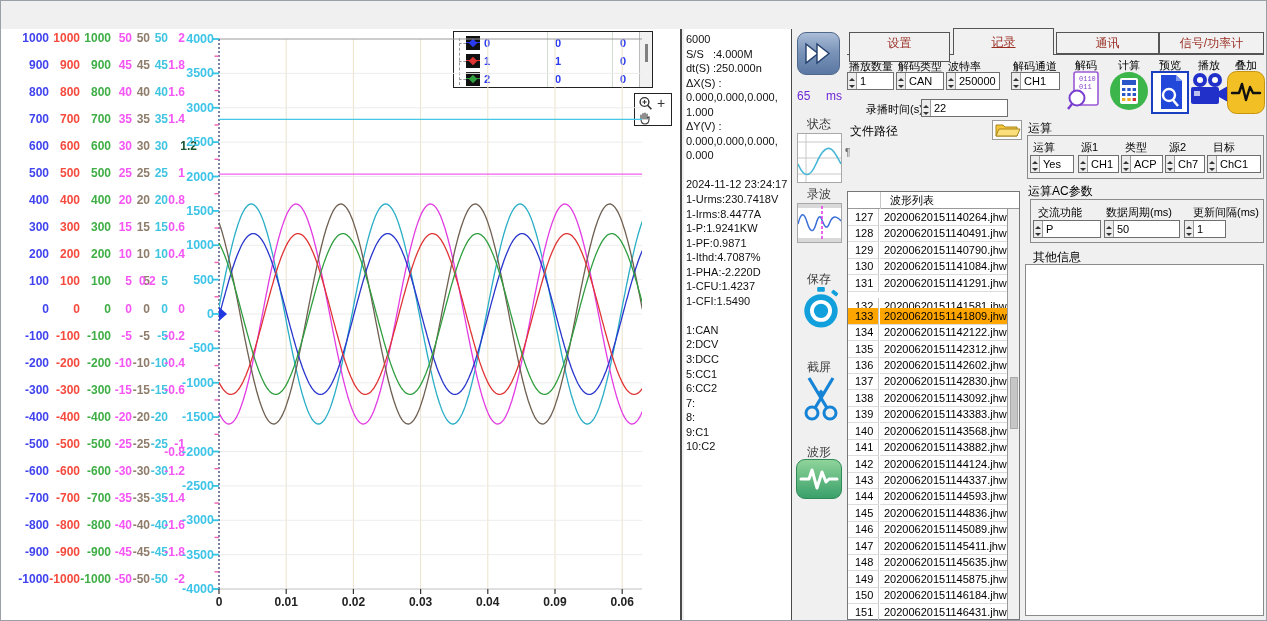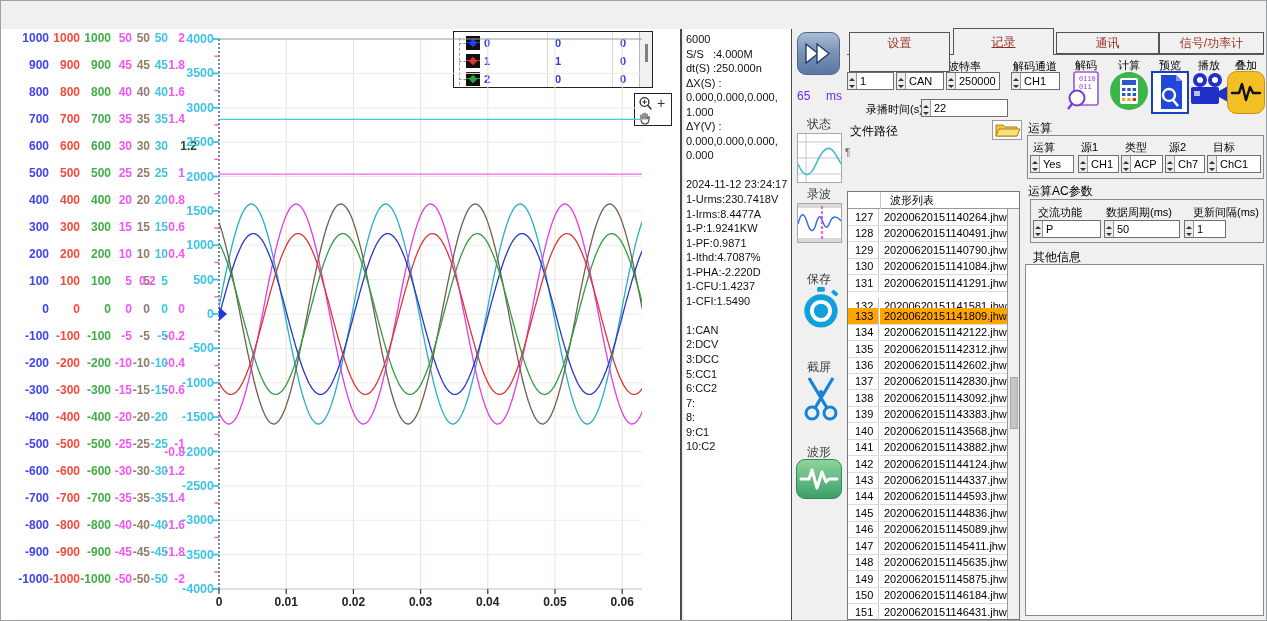--- a/index.html
+++ b/index.html
@@ -502,21 +502,21 @@
     <div class="abs mainax" style="left: 161px; top: 443.5px; width: 52px; color: rgb(62, 196, 232);">-2000</div>
     <div class="abs mainax" style="left: 161px; top: 477.875px; width: 52px; color: rgb(62, 196, 232);">-2500</div>
     <div class="abs mainax" style="left: 161px; top: 512.25px; width: 52px; color: rgb(62, 196, 232);">-3000</div>
     <div class="abs mainax" style="left: 161px; top: 546.625px; width: 52px; color: rgb(62, 196, 232);">-3500</div>
     <div class="abs mainax" style="left: 161px; top: 581px; width: 52px; color: rgb(62, 196, 232);">-4000</div>
     <div class="abs xlbl" style="left: 188px; top: 594px; width: 60px;">0</div>
     <div class="abs xlbl" style="left: 255.2px; top: 594px; width: 60px;">0.01</div>
     <div class="abs xlbl" style="left: 322.4px; top: 594px; width: 60px;">0.02</div>
     <div class="abs xlbl" style="left: 389.6px; top: 594px; width: 60px;">0.03</div>
     <div class="abs xlbl" style="left: 456.8px; top: 594px; width: 60px;">0.04</div>
-    <div class="abs xlbl" style="left: 524px; top: 594px; width: 60px;">0.05</div>
+    <div class="abs xlbl" style="left: 524px; top: 594px; width: 60px;">0.09</div>
     <div class="abs xlbl" style="left: 591.2px; top: 594px; width: 60px;">0.06</div>
     <svg width="431" height="562" viewBox="0 0 431 562" style="position: absolute; left: 210px; top: 35px;">
       <line x1="75.2" y1="3" x2="75.2" y2="553" stroke="#ede3cc" stroke-width="1"></line>
       <line x1="142.4" y1="3" x2="142.4" y2="553" stroke="#ede3cc" stroke-width="1"></line>
       <line x1="209.60000000000002" y1="3" x2="209.60000000000002" y2="553" stroke="#ede3cc" stroke-width="1"></line>
       <line x1="276.8" y1="3" x2="276.8" y2="553" stroke="#ede3cc" stroke-width="1"></line>
       <line x1="344" y1="3" x2="344" y2="553" stroke="#ede3cc" stroke-width="1"></line>
       <line x1="411.20000000000005" y1="3" x2="411.20000000000005" y2="553" stroke="#ede3cc" stroke-width="1"></line>
       <line x1="8" y1="518.625" x2="431" y2="518.625" stroke="#ececec" stroke-width="1"></line>
       <line x1="8" y1="484.25" x2="431" y2="484.25" stroke="#ececec" stroke-width="1"></line>
@@ -586,21 +586,21 @@
         <path d="M8.0,376.5L9.3,379.4L10.7,381.9L12.0,383.9L13.4,385.6L14.7,386.8L16.1,387.6L17.4,388.0L18.8,387.9L20.1,387.4L21.4,386.5L22.8,385.1L24.1,383.3L25.5,381.1L26.8,378.5L28.2,375.5L29.5,372.1L30.8,368.3L32.2,364.2L33.5,359.8L34.9,355.0L36.2,349.9L37.6,344.5L38.9,338.9L40.3,333.0L41.6,326.9L42.9,320.6L44.3,314.2L45.6,307.6L47.0,300.9L48.3,294.1L49.7,287.2L51.0,280.3L52.4,273.4L53.7,266.5L55.0,259.7L56.4,252.9L57.7,246.2L59.1,239.7L60.4,233.3L61.8,227.0L63.1,221.0L64.4,215.2L65.8,209.7L67.1,204.4L68.5,199.4L69.8,194.7L71.2,190.4L72.5,186.4L73.9,182.7L75.2,179.5L76.5,176.6L77.9,174.1L79.2,172.1L80.6,170.4L81.9,169.2L83.3,168.4L84.6,168.0L86.0,168.1L87.3,168.6L88.6,169.5L90.0,170.9L91.3,172.7L92.7,174.9L94.0,177.5L95.4,180.5L96.7,183.9L98.0,187.7L99.4,191.8L100.7,196.2L102.1,201.0L103.4,206.1L104.8,211.5L106.1,217.1L107.5,223.0L108.8,229.1L110.1,235.4L111.5,241.8L112.8,248.4L114.2,255.1L115.5,261.9L116.9,268.8L118.2,275.7L119.6,282.6L120.9,289.5L122.2,296.3L123.6,303.1L124.9,309.8L126.3,316.3L127.6,322.7L129.0,329.0L130.3,335.0L131.6,340.8L133.0,346.3L134.3,351.6L135.7,356.6L137.0,361.3L138.4,365.6L139.7,369.6L141.1,373.3L142.4,376.5L143.7,379.4L145.1,381.9L146.4,383.9L147.8,385.6L149.1,386.8L150.5,387.6L151.8,388.0L153.2,387.9L154.5,387.4L155.8,386.5L157.2,385.1L158.5,383.3L159.9,381.1L161.2,378.5L162.6,375.5L163.9,372.1L165.2,368.3L166.6,364.2L167.9,359.8L169.3,355.0L170.6,349.9L172.0,344.5L173.3,338.9L174.7,333.0L176.0,326.9L177.3,320.6L178.7,314.2L180.0,307.6L181.4,300.9L182.7,294.1L184.1,287.2L185.4,280.3L186.8,273.4L188.1,266.5L189.4,259.7L190.8,252.9L192.1,246.2L193.5,239.7L194.8,233.3L196.2,227.0L197.5,221.0L198.8,215.2L200.2,209.7L201.5,204.4L202.9,199.4L204.2,194.7L205.6,190.4L206.9,186.4L208.3,182.7L209.6,179.5L210.9,176.6L212.3,174.1L213.6,172.1L215.0,170.4L216.3,169.2L217.7,168.4L219.0,168.0L220.4,168.1L221.7,168.6L223.0,169.5L224.4,170.9L225.7,172.7L227.1,174.9L228.4,177.5L229.8,180.5L231.1,183.9L232.4,187.7L233.8,191.8L235.1,196.2L236.5,201.0L237.8,206.1L239.2,211.5L240.5,217.1L241.9,223.0L243.2,229.1L244.5,235.4L245.9,241.8L247.2,248.4L248.6,255.1L249.9,261.9L251.3,268.8L252.6,275.7L254.0,282.6L255.3,289.5L256.6,296.3L258.0,303.1L259.3,309.8L260.7,316.3L262.0,322.7L263.4,329.0L264.7,335.0L266.0,340.8L267.4,346.3L268.7,351.6L270.1,356.6L271.4,361.3L272.8,365.6L274.1,369.6L275.5,373.3L276.8,376.5L278.1,379.4L279.5,381.9L280.8,383.9L282.2,385.6L283.5,386.8L284.9,387.6L286.2,388.0L287.6,387.9L288.9,387.4L290.2,386.5L291.6,385.1L292.9,383.3L294.3,381.1L295.6,378.5L297.0,375.5L298.3,372.1L299.6,368.3L301.0,364.2L302.3,359.8L303.7,355.0L305.0,349.9L306.4,344.5L307.7,338.9L309.1,333.0L310.4,326.9L311.7,320.6L313.1,314.2L314.4,307.6L315.8,300.9L317.1,294.1L318.5,287.2L319.8,280.3L321.2,273.4L322.5,266.5L323.8,259.7L325.2,252.9L326.5,246.2L327.9,239.7L329.2,233.3L330.6,227.0L331.9,221.0L333.2,215.2L334.6,209.7L335.9,204.4L337.3,199.4L338.6,194.7L340.0,190.4L341.3,186.4L342.7,182.7L344.0,179.5L345.3,176.6L346.7,174.1L348.0,172.1L349.4,170.4L350.7,169.2L352.1,168.4L353.4,168.0L354.8,168.1L356.1,168.6L357.4,169.5L358.8,170.9L360.1,172.7L361.5,174.9L362.8,177.5L364.2,180.5L365.5,183.9L366.8,187.7L368.2,191.8L369.5,196.2L370.9,201.0L372.2,206.1L373.6,211.5L374.9,217.1L376.3,223.0L377.6,229.1L378.9,235.4L380.3,241.8L381.6,248.4L383.0,255.1L384.3,261.9L385.7,268.8L387.0,275.7L388.4,282.6L389.7,289.5L391.0,296.3L392.4,303.1L393.7,309.8L395.1,316.3L396.4,322.7L397.8,329.0L399.1,335.0L400.4,340.8L401.8,346.3L403.1,351.6L404.5,356.6L405.8,361.3L407.2,365.6L408.5,369.6L409.9,373.3L411.2,376.5L412.5,379.4L413.9,381.9L415.2,383.9L416.6,385.6L417.9,386.8L419.3,387.6L420.6,388.0L422.0,387.9L423.3,387.4L424.6,386.5L426.0,385.1L427.3,383.3L428.7,381.1L430.0,378.5L431.4,375.5" fill="none" stroke="#e23ce2" stroke-width="1.3"></path>
         <path d="M8.0,186.4L9.3,190.4L10.7,194.7L12.0,199.4L13.4,204.4L14.7,209.7L16.1,215.2L17.4,221.0L18.8,227.0L20.1,233.3L21.4,239.7L22.8,246.2L24.1,252.9L25.5,259.7L26.8,266.5L28.2,273.4L29.5,280.3L30.8,287.2L32.2,294.1L33.5,300.9L34.9,307.6L36.2,314.2L37.6,320.6L38.9,326.9L40.3,333.0L41.6,338.9L42.9,344.5L44.3,349.9L45.6,355.0L47.0,359.8L48.3,364.2L49.7,368.3L51.0,372.1L52.4,375.5L53.7,378.5L55.0,381.1L56.4,383.3L57.7,385.1L59.1,386.5L60.4,387.4L61.8,387.9L63.1,388.0L64.4,387.6L65.8,386.8L67.1,385.6L68.5,383.9L69.8,381.9L71.2,379.4L72.5,376.5L73.9,373.3L75.2,369.6L76.5,365.6L77.9,361.3L79.2,356.6L80.6,351.6L81.9,346.3L83.3,340.8L84.6,335.0L86.0,329.0L87.3,322.7L88.6,316.3L90.0,309.8L91.3,303.1L92.7,296.3L94.0,289.5L95.4,282.6L96.7,275.7L98.0,268.8L99.4,261.9L100.7,255.1L102.1,248.4L103.4,241.8L104.8,235.4L106.1,229.1L107.5,223.0L108.8,217.1L110.1,211.5L111.5,206.1L112.8,201.0L114.2,196.2L115.5,191.8L116.9,187.7L118.2,183.9L119.6,180.5L120.9,177.5L122.2,174.9L123.6,172.7L124.9,170.9L126.3,169.5L127.6,168.6L129.0,168.1L130.3,168.0L131.6,168.4L133.0,169.2L134.3,170.4L135.7,172.1L137.0,174.1L138.4,176.6L139.7,179.5L141.1,182.7L142.4,186.4L143.7,190.4L145.1,194.7L146.4,199.4L147.8,204.4L149.1,209.7L150.5,215.2L151.8,221.0L153.2,227.0L154.5,233.3L155.8,239.7L157.2,246.2L158.5,252.9L159.9,259.7L161.2,266.5L162.6,273.4L163.9,280.3L165.2,287.2L166.6,294.1L167.9,300.9L169.3,307.6L170.6,314.2L172.0,320.6L173.3,326.9L174.7,333.0L176.0,338.9L177.3,344.5L178.7,349.9L180.0,355.0L181.4,359.8L182.7,364.2L184.1,368.3L185.4,372.1L186.8,375.5L188.1,378.5L189.4,381.1L190.8,383.3L192.1,385.1L193.5,386.5L194.8,387.4L196.2,387.9L197.5,388.0L198.8,387.6L200.2,386.8L201.5,385.6L202.9,383.9L204.2,381.9L205.6,379.4L206.9,376.5L208.3,373.3L209.6,369.6L210.9,365.6L212.3,361.3L213.6,356.6L215.0,351.6L216.3,346.3L217.7,340.8L219.0,335.0L220.4,329.0L221.7,322.7L223.0,316.3L224.4,309.8L225.7,303.1L227.1,296.3L228.4,289.5L229.8,282.6L231.1,275.7L232.4,268.8L233.8,261.9L235.1,255.1L236.5,248.4L237.8,241.8L239.2,235.4L240.5,229.1L241.9,223.0L243.2,217.1L244.5,211.5L245.9,206.1L247.2,201.0L248.6,196.2L249.9,191.8L251.3,187.7L252.6,183.9L254.0,180.5L255.3,177.5L256.6,174.9L258.0,172.7L259.3,170.9L260.7,169.5L262.0,168.6L263.4,168.1L264.7,168.0L266.0,168.4L267.4,169.2L268.7,170.4L270.1,172.1L271.4,174.1L272.8,176.6L274.1,179.5L275.5,182.7L276.8,186.4L278.1,190.4L279.5,194.7L280.8,199.4L282.2,204.4L283.5,209.7L284.9,215.2L286.2,221.0L287.6,227.0L288.9,233.3L290.2,239.7L291.6,246.2L292.9,252.9L294.3,259.7L295.6,266.5L297.0,273.4L298.3,280.3L299.6,287.2L301.0,294.1L302.3,300.9L303.7,307.6L305.0,314.2L306.4,320.6L307.7,326.9L309.1,333.0L310.4,338.9L311.7,344.5L313.1,349.9L314.4,355.0L315.8,359.8L317.1,364.2L318.5,368.3L319.8,372.1L321.2,375.5L322.5,378.5L323.8,381.1L325.2,383.3L326.5,385.1L327.9,386.5L329.2,387.4L330.6,387.9L331.9,388.0L333.2,387.6L334.6,386.8L335.9,385.6L337.3,383.9L338.6,381.9L340.0,379.4L341.3,376.5L342.7,373.3L344.0,369.6L345.3,365.6L346.7,361.3L348.0,356.6L349.4,351.6L350.7,346.3L352.1,340.8L353.4,335.0L354.8,329.0L356.1,322.7L357.4,316.3L358.8,309.8L360.1,303.1L361.5,296.3L362.8,289.5L364.2,282.6L365.5,275.7L366.8,268.8L368.2,261.9L369.5,255.1L370.9,248.4L372.2,241.8L373.6,235.4L374.9,229.1L376.3,223.0L377.6,217.1L378.9,211.5L380.3,206.1L381.6,201.0L383.0,196.2L384.3,191.8L385.7,187.7L387.0,183.9L388.4,180.5L389.7,177.5L391.0,174.9L392.4,172.7L393.7,170.9L395.1,169.5L396.4,168.6L397.8,168.1L399.1,168.0L400.4,168.4L401.8,169.2L403.1,170.4L404.5,172.1L405.8,174.1L407.2,176.6L408.5,179.5L409.9,182.7L411.2,186.4L412.5,190.4L413.9,194.7L415.2,199.4L416.6,204.4L417.9,209.7L419.3,215.2L420.6,221.0L422.0,227.0L423.3,233.3L424.6,239.7L426.0,246.2L427.3,252.9L428.7,259.7L430.0,266.5L431.4,273.4" fill="none" stroke="#6e5f51" stroke-width="1.3"></path>
         <path d="M8.0,280.5L9.3,275.5L10.7,270.4L12.0,265.4L13.4,260.5L14.7,255.6L16.1,250.8L17.4,246.1L18.8,241.5L20.1,237.1L21.4,232.8L22.8,228.7L24.1,224.8L25.5,221.1L26.8,217.7L28.2,214.4L29.5,211.5L30.8,208.8L32.2,206.3L33.5,204.2L34.9,202.3L36.2,200.8L37.6,199.5L38.9,198.6L40.3,197.9L41.6,197.6L42.9,197.6L44.3,197.9L45.6,198.6L47.0,199.5L48.3,200.8L49.7,202.3L51.0,204.2L52.4,206.3L53.7,208.8L55.0,211.5L56.4,214.4L57.7,217.7L59.1,221.1L60.4,224.8L61.8,228.7L63.1,232.8L64.4,237.1L65.8,241.5L67.1,246.1L68.5,250.8L69.8,255.6L71.2,260.5L72.5,265.4L73.9,270.4L75.2,275.5L76.5,280.5L77.9,285.6L79.2,290.6L80.6,295.5L81.9,300.4L83.3,305.2L84.6,309.9L86.0,314.5L87.3,318.9L88.6,323.2L90.0,327.3L91.3,331.2L92.7,334.9L94.0,338.3L95.4,341.6L96.7,344.5L98.0,347.2L99.4,349.7L100.7,351.8L102.1,353.7L103.4,355.2L104.8,356.5L106.1,357.4L107.5,358.1L108.8,358.4L110.1,358.4L111.5,358.1L112.8,357.4L114.2,356.5L115.5,355.2L116.9,353.7L118.2,351.8L119.6,349.7L120.9,347.2L122.2,344.5L123.6,341.6L124.9,338.3L126.3,334.9L127.6,331.2L129.0,327.3L130.3,323.2L131.6,318.9L133.0,314.5L134.3,309.9L135.7,305.2L137.0,300.4L138.4,295.5L139.7,290.6L141.1,285.6L142.4,280.5L143.7,275.5L145.1,270.4L146.4,265.4L147.8,260.5L149.1,255.6L150.5,250.8L151.8,246.1L153.2,241.5L154.5,237.1L155.8,232.8L157.2,228.7L158.5,224.8L159.9,221.1L161.2,217.7L162.6,214.4L163.9,211.5L165.2,208.8L166.6,206.3L167.9,204.2L169.3,202.3L170.6,200.8L172.0,199.5L173.3,198.6L174.7,197.9L176.0,197.6L177.3,197.6L178.7,197.9L180.0,198.6L181.4,199.5L182.7,200.8L184.1,202.3L185.4,204.2L186.8,206.3L188.1,208.8L189.4,211.5L190.8,214.4L192.1,217.7L193.5,221.1L194.8,224.8L196.2,228.7L197.5,232.8L198.8,237.1L200.2,241.5L201.5,246.1L202.9,250.8L204.2,255.6L205.6,260.5L206.9,265.4L208.3,270.4L209.6,275.5L210.9,280.5L212.3,285.6L213.6,290.6L215.0,295.5L216.3,300.4L217.7,305.2L219.0,309.9L220.4,314.5L221.7,318.9L223.0,323.2L224.4,327.3L225.7,331.2L227.1,334.9L228.4,338.3L229.8,341.6L231.1,344.5L232.4,347.2L233.8,349.7L235.1,351.8L236.5,353.7L237.8,355.2L239.2,356.5L240.5,357.4L241.9,358.1L243.2,358.4L244.5,358.4L245.9,358.1L247.2,357.4L248.6,356.5L249.9,355.2L251.3,353.7L252.6,351.8L254.0,349.7L255.3,347.2L256.6,344.5L258.0,341.6L259.3,338.3L260.7,334.9L262.0,331.2L263.4,327.3L264.7,323.2L266.0,318.9L267.4,314.5L268.7,309.9L270.1,305.2L271.4,300.4L272.8,295.5L274.1,290.6L275.5,285.6L276.8,280.5L278.1,275.5L279.5,270.4L280.8,265.4L282.2,260.5L283.5,255.6L284.9,250.8L286.2,246.1L287.6,241.5L288.9,237.1L290.2,232.8L291.6,228.7L292.9,224.8L294.3,221.1L295.6,217.7L297.0,214.4L298.3,211.5L299.6,208.8L301.0,206.3L302.3,204.2L303.7,202.3L305.0,200.8L306.4,199.5L307.7,198.6L309.1,197.9L310.4,197.6L311.7,197.6L313.1,197.9L314.4,198.6L315.8,199.5L317.1,200.8L318.5,202.3L319.8,204.2L321.2,206.3L322.5,208.8L323.8,211.5L325.2,214.4L326.5,217.7L327.9,221.1L329.2,224.8L330.6,228.7L331.9,232.8L333.2,237.1L334.6,241.5L335.9,246.1L337.3,250.8L338.6,255.6L340.0,260.5L341.3,265.4L342.7,270.4L344.0,275.5L345.3,280.5L346.7,285.6L348.0,290.6L349.4,295.5L350.7,300.4L352.1,305.2L353.4,309.9L354.8,314.5L356.1,318.9L357.4,323.2L358.8,327.3L360.1,331.2L361.5,334.9L362.8,338.3L364.2,341.6L365.5,344.5L366.8,347.2L368.2,349.7L369.5,351.8L370.9,353.7L372.2,355.2L373.6,356.5L374.9,357.4L376.3,358.1L377.6,358.4L378.9,358.4L380.3,358.1L381.6,357.4L383.0,356.5L384.3,355.2L385.7,353.7L387.0,351.8L388.4,349.7L389.7,347.2L391.0,344.5L392.4,341.6L393.7,338.3L395.1,334.9L396.4,331.2L397.8,327.3L399.1,323.2L400.4,318.9L401.8,314.5L403.1,309.9L404.5,305.2L405.8,300.4L407.2,295.5L408.5,290.6L409.9,285.6L411.2,280.5L412.5,275.5L413.9,270.4L415.2,265.4L416.6,260.5L417.9,255.6L419.3,250.8L420.6,246.1L422.0,241.5L423.3,237.1L424.6,232.8L426.0,228.7L427.3,224.8L428.7,221.1L430.0,217.7L431.4,214.4" fill="none" stroke="#2836cc" stroke-width="1.3"></path>
         <path d="M8.0,346.4L9.3,348.9L10.7,351.1L12.0,353.1L13.4,354.8L14.7,356.1L16.1,357.2L17.4,357.9L18.8,358.3L20.1,358.4L21.4,358.2L22.8,357.7L24.1,356.9L25.5,355.7L26.8,354.2L28.2,352.5L29.5,350.4L30.8,348.1L32.2,345.5L33.5,342.6L34.9,339.4L36.2,336.1L37.6,332.5L38.9,328.6L40.3,324.6L41.6,320.4L42.9,316.0L44.3,311.5L45.6,306.8L47.0,302.1L48.3,297.2L49.7,292.3L51.0,287.3L52.4,282.2L53.7,277.2L55.0,272.1L56.4,267.1L57.7,262.1L59.1,257.2L60.4,252.4L61.8,247.6L63.1,243.0L64.4,238.5L65.8,234.2L67.1,230.0L68.5,226.1L69.8,222.3L71.2,218.8L72.5,215.5L73.9,212.4L75.2,209.6L76.5,207.1L77.9,204.9L79.2,202.9L80.6,201.2L81.9,199.9L83.3,198.8L84.6,198.1L86.0,197.7L87.3,197.6L88.6,197.8L90.0,198.3L91.3,199.1L92.7,200.3L94.0,201.8L95.4,203.5L96.7,205.6L98.0,207.9L99.4,210.5L100.7,213.4L102.1,216.6L103.4,219.9L104.8,223.5L106.1,227.4L107.5,231.4L108.8,235.6L110.1,240.0L111.5,244.5L112.8,249.2L114.2,253.9L115.5,258.8L116.9,263.7L118.2,268.7L119.6,273.8L120.9,278.8L122.2,283.9L123.6,288.9L124.9,293.9L126.3,298.8L127.6,303.6L129.0,308.4L130.3,313.0L131.6,317.5L133.0,321.8L134.3,326.0L135.7,329.9L137.0,333.7L138.4,337.2L139.7,340.5L141.1,343.6L142.4,346.4L143.7,348.9L145.1,351.1L146.4,353.1L147.8,354.8L149.1,356.1L150.5,357.2L151.8,357.9L153.2,358.3L154.5,358.4L155.8,358.2L157.2,357.7L158.5,356.9L159.9,355.7L161.2,354.2L162.6,352.5L163.9,350.4L165.2,348.1L166.6,345.5L167.9,342.6L169.3,339.4L170.6,336.1L172.0,332.5L173.3,328.6L174.7,324.6L176.0,320.4L177.3,316.0L178.7,311.5L180.0,306.8L181.4,302.1L182.7,297.2L184.1,292.3L185.4,287.3L186.8,282.2L188.1,277.2L189.4,272.1L190.8,267.1L192.1,262.1L193.5,257.2L194.8,252.4L196.2,247.6L197.5,243.0L198.8,238.5L200.2,234.2L201.5,230.0L202.9,226.1L204.2,222.3L205.6,218.8L206.9,215.5L208.3,212.4L209.6,209.6L210.9,207.1L212.3,204.9L213.6,202.9L215.0,201.2L216.3,199.9L217.7,198.8L219.0,198.1L220.4,197.7L221.7,197.6L223.0,197.8L224.4,198.3L225.7,199.1L227.1,200.3L228.4,201.8L229.8,203.5L231.1,205.6L232.4,207.9L233.8,210.5L235.1,213.4L236.5,216.6L237.8,219.9L239.2,223.5L240.5,227.4L241.9,231.4L243.2,235.6L244.5,240.0L245.9,244.5L247.2,249.2L248.6,253.9L249.9,258.8L251.3,263.7L252.6,268.7L254.0,273.8L255.3,278.8L256.6,283.9L258.0,288.9L259.3,293.9L260.7,298.8L262.0,303.6L263.4,308.4L264.7,313.0L266.0,317.5L267.4,321.8L268.7,326.0L270.1,329.9L271.4,333.7L272.8,337.2L274.1,340.5L275.5,343.6L276.8,346.4L278.1,348.9L279.5,351.1L280.8,353.1L282.2,354.8L283.5,356.1L284.9,357.2L286.2,357.9L287.6,358.3L288.9,358.4L290.2,358.2L291.6,357.7L292.9,356.9L294.3,355.7L295.6,354.2L297.0,352.5L298.3,350.4L299.6,348.1L301.0,345.5L302.3,342.6L303.7,339.4L305.0,336.1L306.4,332.5L307.7,328.6L309.1,324.6L310.4,320.4L311.7,316.0L313.1,311.5L314.4,306.8L315.8,302.1L317.1,297.2L318.5,292.3L319.8,287.3L321.2,282.2L322.5,277.2L323.8,272.1L325.2,267.1L326.5,262.1L327.9,257.2L329.2,252.4L330.6,247.6L331.9,243.0L333.2,238.5L334.6,234.2L335.9,230.0L337.3,226.1L338.6,222.3L340.0,218.8L341.3,215.5L342.7,212.4L344.0,209.6L345.3,207.1L346.7,204.9L348.0,202.9L349.4,201.2L350.7,199.9L352.1,198.8L353.4,198.1L354.8,197.7L356.1,197.6L357.4,197.8L358.8,198.3L360.1,199.1L361.5,200.3L362.8,201.8L364.2,203.5L365.5,205.6L366.8,207.9L368.2,210.5L369.5,213.4L370.9,216.6L372.2,219.9L373.6,223.5L374.9,227.4L376.3,231.4L377.6,235.6L378.9,240.0L380.3,244.5L381.6,249.2L383.0,253.9L384.3,258.8L385.7,263.7L387.0,268.7L388.4,273.8L389.7,278.8L391.0,283.9L392.4,288.9L393.7,293.9L395.1,298.8L396.4,303.6L397.8,308.4L399.1,313.0L400.4,317.5L401.8,321.8L403.1,326.0L404.5,329.9L405.8,333.7L407.2,337.2L408.5,340.5L409.9,343.6L411.2,346.4L412.5,348.9L413.9,351.1L415.2,353.1L416.6,354.8L417.9,356.1L419.3,357.2L420.6,357.9L422.0,358.3L423.3,358.4L424.6,358.2L426.0,357.7L427.3,356.9L428.7,355.7L430.0,354.2L431.4,352.5" fill="none" stroke="#e03434" stroke-width="1.3"></path>
         <path d="M8.0,207.1L9.3,209.6L10.7,212.4L12.0,215.5L13.4,218.8L14.7,222.3L16.1,226.1L17.4,230.0L18.8,234.2L20.1,238.5L21.4,243.0L22.8,247.6L24.1,252.4L25.5,257.2L26.8,262.1L28.2,267.1L29.5,272.1L30.8,277.2L32.2,282.2L33.5,287.3L34.9,292.3L36.2,297.2L37.6,302.1L38.9,306.8L40.3,311.5L41.6,316.0L42.9,320.4L44.3,324.6L45.6,328.6L47.0,332.5L48.3,336.1L49.7,339.4L51.0,342.6L52.4,345.5L53.7,348.1L55.0,350.4L56.4,352.5L57.7,354.2L59.1,355.7L60.4,356.9L61.8,357.7L63.1,358.2L64.4,358.4L65.8,358.3L67.1,357.9L68.5,357.2L69.8,356.1L71.2,354.8L72.5,353.1L73.9,351.1L75.2,348.9L76.5,346.4L77.9,343.6L79.2,340.5L80.6,337.2L81.9,333.7L83.3,329.9L84.6,326.0L86.0,321.8L87.3,317.5L88.6,313.0L90.0,308.4L91.3,303.6L92.7,298.8L94.0,293.9L95.4,288.9L96.7,283.9L98.0,278.8L99.4,273.8L100.7,268.7L102.1,263.7L103.4,258.8L104.8,253.9L106.1,249.2L107.5,244.5L108.8,240.0L110.1,235.6L111.5,231.4L112.8,227.4L114.2,223.5L115.5,219.9L116.9,216.6L118.2,213.4L119.6,210.5L120.9,207.9L122.2,205.6L123.6,203.5L124.9,201.8L126.3,200.3L127.6,199.1L129.0,198.3L130.3,197.8L131.6,197.6L133.0,197.7L134.3,198.1L135.7,198.8L137.0,199.9L138.4,201.2L139.7,202.9L141.1,204.9L142.4,207.1L143.7,209.6L145.1,212.4L146.4,215.5L147.8,218.8L149.1,222.3L150.5,226.1L151.8,230.0L153.2,234.2L154.5,238.5L155.8,243.0L157.2,247.6L158.5,252.4L159.9,257.2L161.2,262.1L162.6,267.1L163.9,272.1L165.2,277.2L166.6,282.2L167.9,287.3L169.3,292.3L170.6,297.2L172.0,302.1L173.3,306.8L174.7,311.5L176.0,316.0L177.3,320.4L178.7,324.6L180.0,328.6L181.4,332.5L182.7,336.1L184.1,339.4L185.4,342.6L186.8,345.5L188.1,348.1L189.4,350.4L190.8,352.5L192.1,354.2L193.5,355.7L194.8,356.9L196.2,357.7L197.5,358.2L198.8,358.4L200.2,358.3L201.5,357.9L202.9,357.2L204.2,356.1L205.6,354.8L206.9,353.1L208.3,351.1L209.6,348.9L210.9,346.4L212.3,343.6L213.6,340.5L215.0,337.2L216.3,333.7L217.7,329.9L219.0,326.0L220.4,321.8L221.7,317.5L223.0,313.0L224.4,308.4L225.7,303.6L227.1,298.8L228.4,293.9L229.8,288.9L231.1,283.9L232.4,278.8L233.8,273.8L235.1,268.7L236.5,263.7L237.8,258.8L239.2,253.9L240.5,249.2L241.9,244.5L243.2,240.0L244.5,235.6L245.9,231.4L247.2,227.4L248.6,223.5L249.9,219.9L251.3,216.6L252.6,213.4L254.0,210.5L255.3,207.9L256.6,205.6L258.0,203.5L259.3,201.8L260.7,200.3L262.0,199.1L263.4,198.3L264.7,197.8L266.0,197.6L267.4,197.7L268.7,198.1L270.1,198.8L271.4,199.9L272.8,201.2L274.1,202.9L275.5,204.9L276.8,207.1L278.1,209.6L279.5,212.4L280.8,215.5L282.2,218.8L283.5,222.3L284.9,226.1L286.2,230.0L287.6,234.2L288.9,238.5L290.2,243.0L291.6,247.6L292.9,252.4L294.3,257.2L295.6,262.1L297.0,267.1L298.3,272.1L299.6,277.2L301.0,282.2L302.3,287.3L303.7,292.3L305.0,297.2L306.4,302.1L307.7,306.8L309.1,311.5L310.4,316.0L311.7,320.4L313.1,324.6L314.4,328.6L315.8,332.5L317.1,336.1L318.5,339.4L319.8,342.6L321.2,345.5L322.5,348.1L323.8,350.4L325.2,352.5L326.5,354.2L327.9,355.7L329.2,356.9L330.6,357.7L331.9,358.2L333.2,358.4L334.6,358.3L335.9,357.9L337.3,357.2L338.6,356.1L340.0,354.8L341.3,353.1L342.7,351.1L344.0,348.9L345.3,346.4L346.7,343.6L348.0,340.5L349.4,337.2L350.7,333.7L352.1,329.9L353.4,326.0L354.8,321.8L356.1,317.5L357.4,313.0L358.8,308.4L360.1,303.6L361.5,298.8L362.8,293.9L364.2,288.9L365.5,283.9L366.8,278.8L368.2,273.8L369.5,268.7L370.9,263.7L372.2,258.8L373.6,253.9L374.9,249.2L376.3,244.5L377.6,240.0L378.9,235.6L380.3,231.4L381.6,227.4L383.0,223.5L384.3,219.9L385.7,216.6L387.0,213.4L388.4,210.5L389.7,207.9L391.0,205.6L392.4,203.5L393.7,201.8L395.1,200.3L396.4,199.1L397.8,198.3L399.1,197.8L400.4,197.6L401.8,197.7L403.1,198.1L404.5,198.8L405.8,199.9L407.2,201.2L408.5,202.9L409.9,204.9L411.2,207.1L412.5,209.6L413.9,212.4L415.2,215.5L416.6,218.8L417.9,222.3L419.3,226.1L420.6,230.0L422.0,234.2L423.3,238.5L424.6,243.0L426.0,247.6L427.3,252.4L428.7,257.2L430.0,262.1L431.4,267.1" fill="none" stroke="#2f9e3f" stroke-width="1.3"></path>
         <path d="M8,83.4L431,83.4" fill="none" stroke="#45c8e8" stroke-width="1.3"></path>
         <path d="M8,138.1L431,138.1" fill="none" stroke="#f060f0" stroke-width="1.3"></path>
       </g>
       <polygon points="8,271 8,285 16,278" fill="#2038e0"></polygon>
     </svg>
-    <div class="tab" style="left: 848px; top: 31px; width: 101px; height: 40px; line-height: 21px; z-index: 1;">设置</div>
+    <div class="tab" style="left: 848px; top: 31px; width: 101px; height: 30px; line-height: 21px; z-index: 1;">设置</div>
     <div class="tab" style="left: 952px; top: 27px; width: 101px; height: 27px; line-height: 26px; z-index: 2; border-bottom: none; text-decoration: underline;">记录</div>
     <div class="tab" style="left: 1055px; top: 31px; width: 103px; height: 22px; line-height: 21px; z-index: 1;">通讯</div>
     <div class="tab" style="left: 1158px; top: 31px; width: 105px; height: 22px; line-height: 21px; z-index: 1;">信号/功率计</div>
     <div class="abs fldlbl" style="left: 848px; top: 58px;">播放数量</div>
     <div class="spin" style="left: 846px; top: 71px; width: 47px;">
       <div class="ar">
         <div class="up"></div>
         <div class="dn"></div>
       </div>
       <div class="v">1</div>

